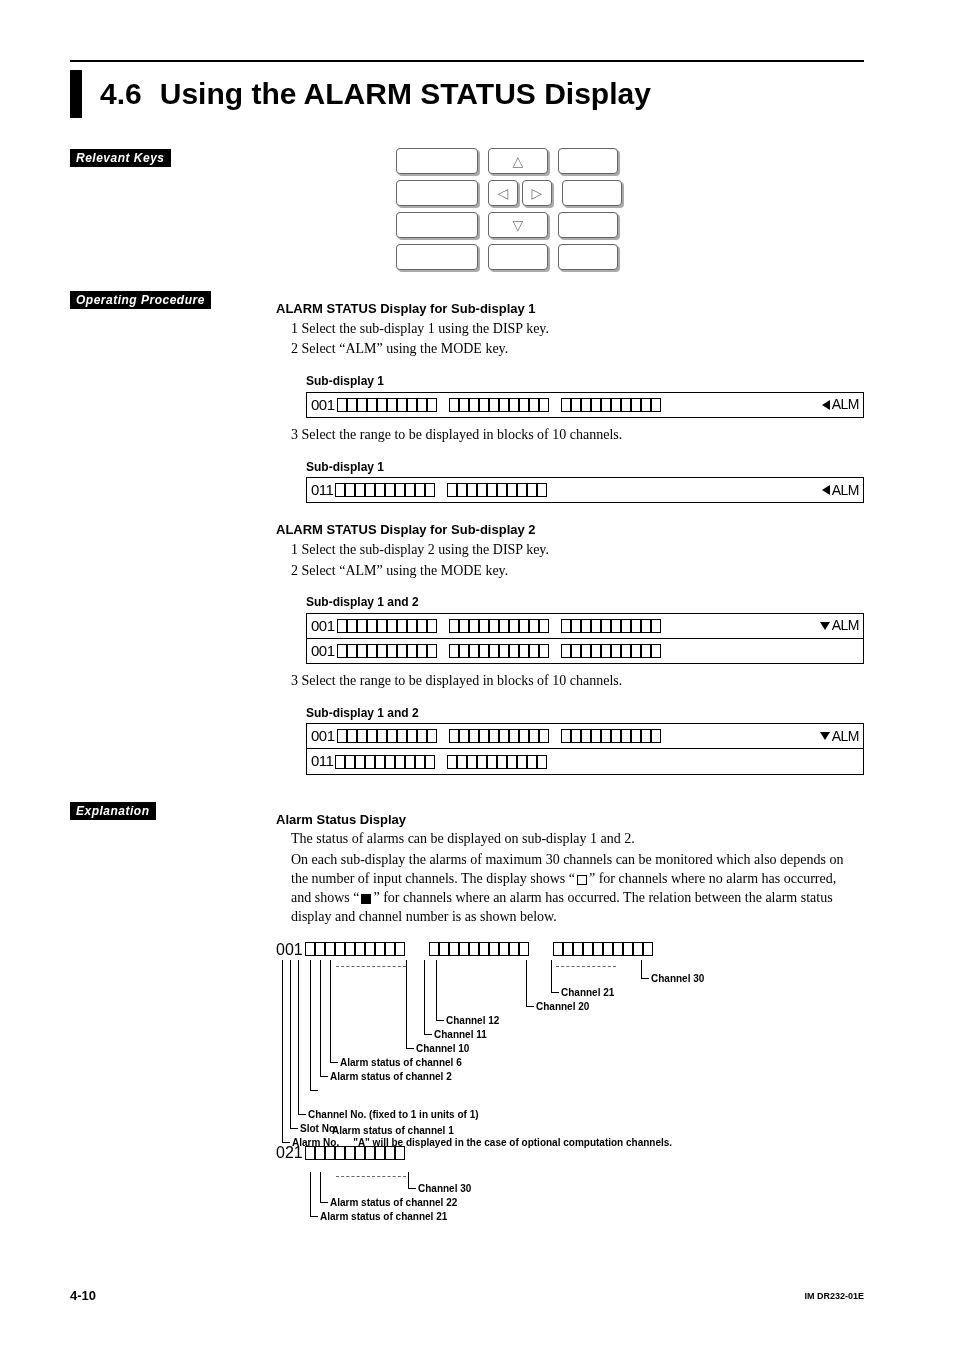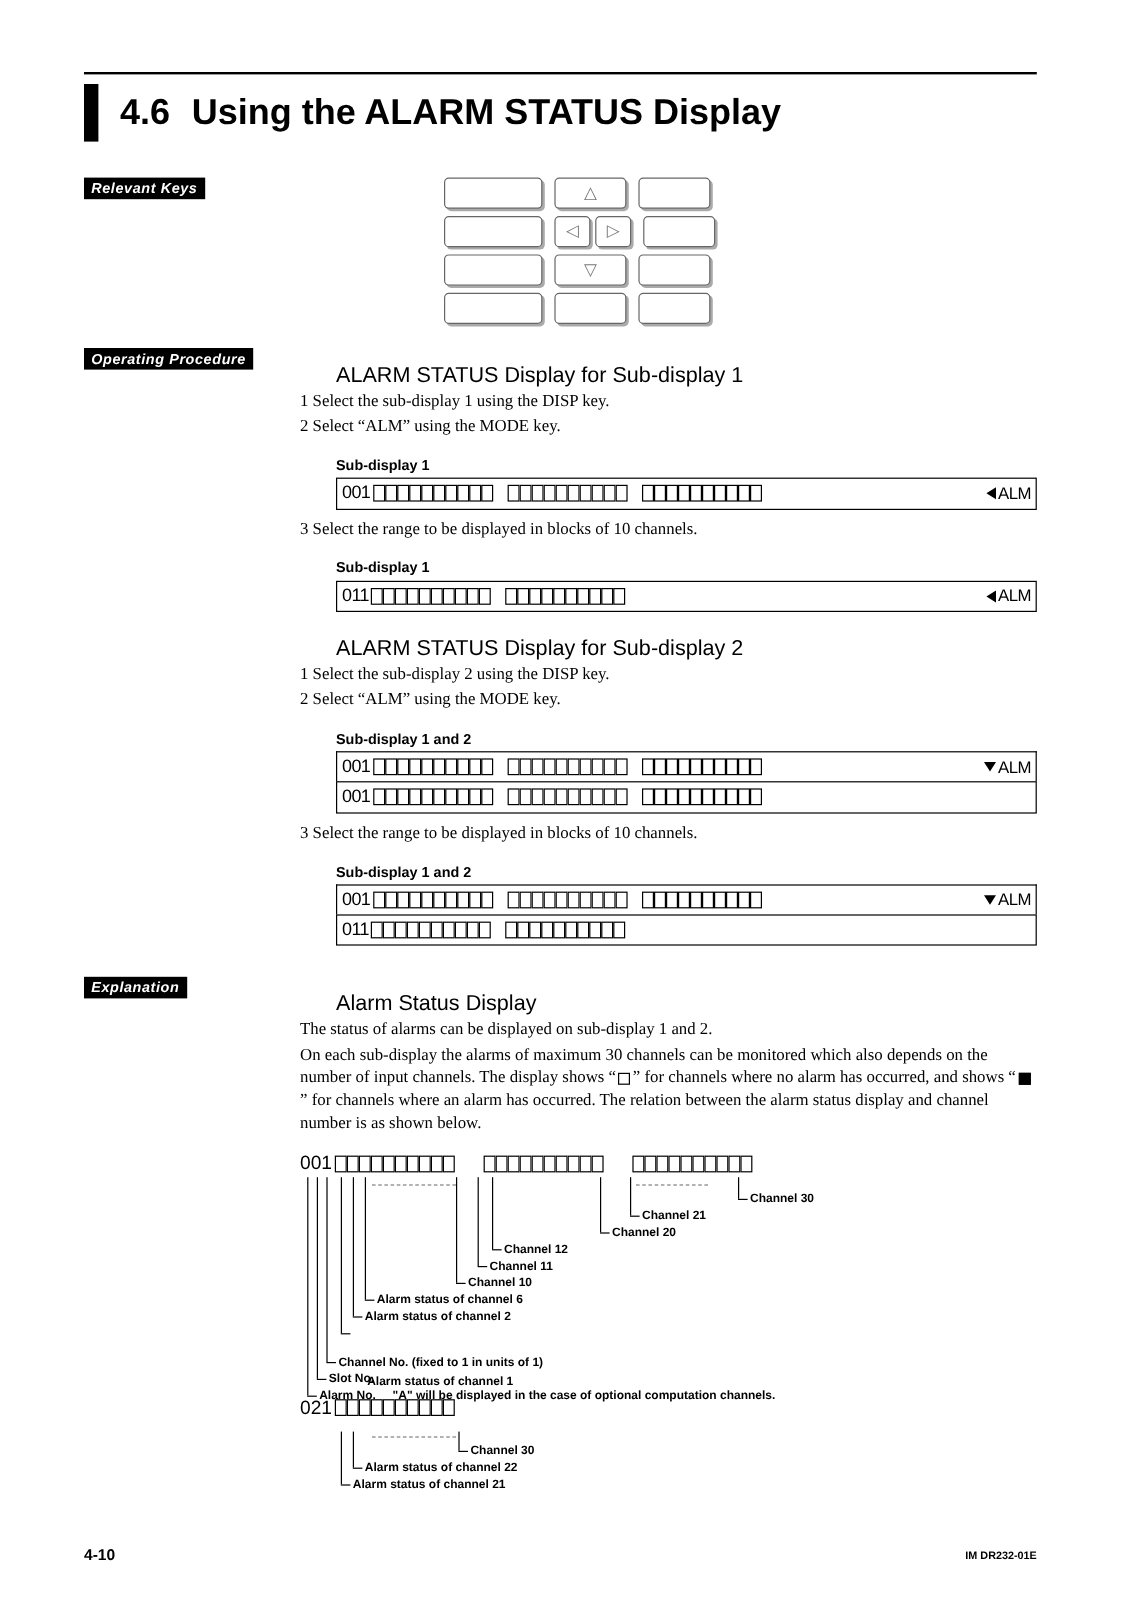--- a/index.html
+++ b/index.html
@@ -49,20 +49,21 @@
     font-family: Arial, Helvetica, sans-serif;
     font-weight: bold;
     font-size: 12px;
     padding: 2px 6px;
     font-style: italic;
     letter-spacing:0.5px;
   }
   .row {
     display: flex;
     margin-bottom: 4px;
+    gap: 26px;
   }
   .left-col {
     width: 180px;
     flex-shrink: 0;
   }
   .right-col {
     flex: 1;
   }
   .keys-grid {
     margin-left: 120px;
@@ -73,37 +74,36 @@
     box-shadow: inset 1px 1px 0 #fff, 2px 2px 0 #aaa;
     height:26px;
   }
   .key.wide { width:82px; }
   .key.mid  { width:60px; display:flex; align-items:center; justify-content:center;}
   .key.half { width:30px; display:flex; align-items:center; justify-content:center;}
   .key-split { display:flex; gap:4px; }
   .arrow { font-size:14px; color:#777; }
   .subhead {
     font-family: Arial, Helvetica, sans-serif;
-    font-weight: normal;
-    font-size: 18px;
+    font-weight: bold;
+    font-size: 13px;
     margin-top: 10px;
-    margin-left: 30px;
   }
   .subhead-small {
     font-family: Arial, Helvetica, sans-serif;
     font-weight: bold;
     font-size: 12px;
     margin-top: 14px;
     margin-bottom: 2px;
   }
   .body {
     font-size: 14px;
     line-height: 1.35;
   }
-  .body p { margin: 2px 0; }
+  .body p { margin: 2px 15px; }
   .display-box {
     border:1.5px solid #000;
     padding:2px 4px;
     font-family: Arial, Helvetica, sans-serif;
     font-size:14px;
     display:flex;
     align-items:center;
     margin-bottom:8px;
     letter-spacing:-0.5px;
   }

